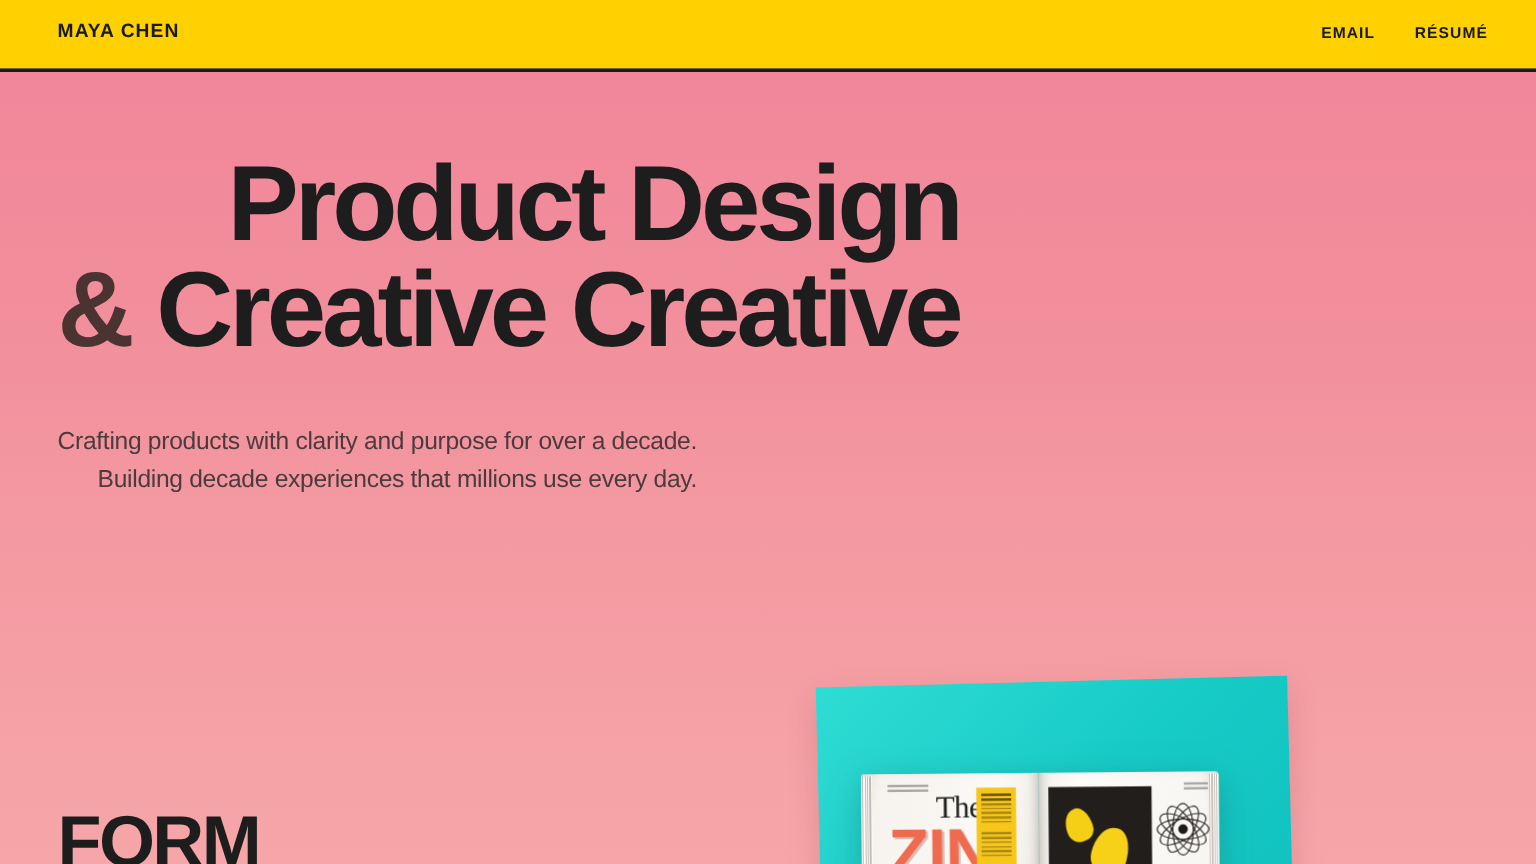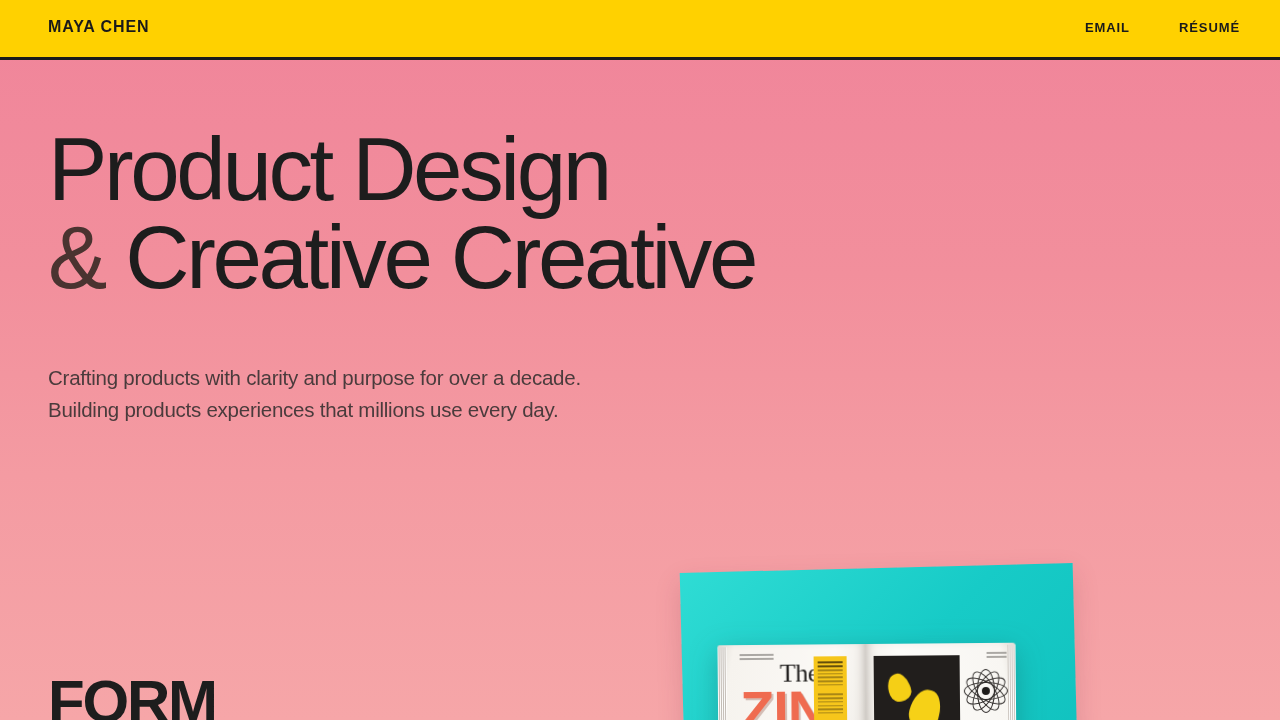--- a/index.html
+++ b/index.html
@@ -16,20 +16,21 @@
   
   .page {
     position:relative;
     width:1280px; height:720px;
     overflow:hidden;
     background:linear-gradient(180deg,
         #f0849a 0%,
         #f28f9c 38%,
         #f49ba2 66%,
         #f6a6a8 100%);
+    text-align:right;
   }
 
   
   .site-header {
     position:absolute; top:0; left:0;
     width:1280px; height:60px;
     background:#ffd100;
     border-bottom:3px solid #1a1a1a;
     display:flex; align-items:center;
     justify-content:space-between;
@@ -50,52 +51,50 @@
   }
   .nav-link {
     font-size:13px;
     font-weight:bold;
     letter-spacing:0.9px;
     color:#1a1a1a;
     text-decoration:none;
     line-height:1;
     white-space:nowrap;
     cursor:pointer;
-    margin-left:16px;
   }
 
   
   .hero {
     position:absolute;
     top:60px; left:0;
     width:1280px;
   }
   .headline {
     position:absolute;
     left:48px; top:66px;
     font-size:89px;
-    font-weight:normal;
+    font-weight:bold;
     line-height:0.985;
     letter-spacing:-3.4px;
     color:#1d1d1d;
     white-space:nowrap;
   }
   .headline .amp {
     color:#4a3330;
   }
   .subhead {
     position:absolute;
     left:48px; top:292px;
     font-size:20.5px;
     font-weight:400;
     line-height:1.57;
     letter-spacing:-0.25px;
     color:#4a3b3c;
     white-space:nowrap;
-    margin-top:10px;
   }
 
   
   .section-word {
     position:absolute;
     left:48px; top:672px;
     font-size:60px;
     font-weight:bold;
     letter-spacing:-2.2px;
     line-height:1;
@@ -262,21 +261,21 @@
   </header>
 
   <section class="hero">
     <h1 class="headline">
       <span>Product Design</span><br>
       <span class="amp">&amp;</span><span>&nbsp;</span><span>Creative Creative</span>
     </h1>
 
     <p class="subhead">
       <span>Crafting products with clarity and purpose for over a decade.</span><br>
-      <span>Building products experiences that millions use every day.</span>
+      <span>Building decade experiences that millions use every day.</span>
     </p>
   </section>
 
   <div class="section-word">FORM</div>
 
   <div class="showcase">
 
     <div class="teal-card"></div>
 
     <div class="book">

